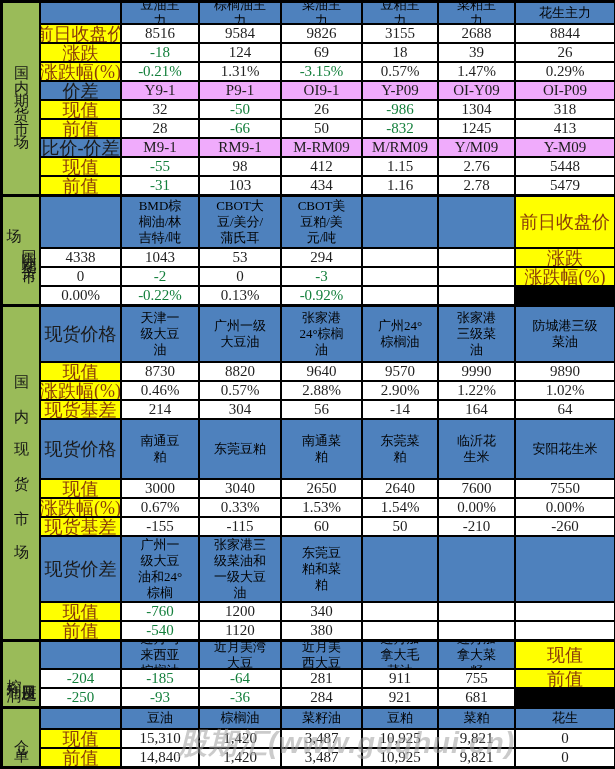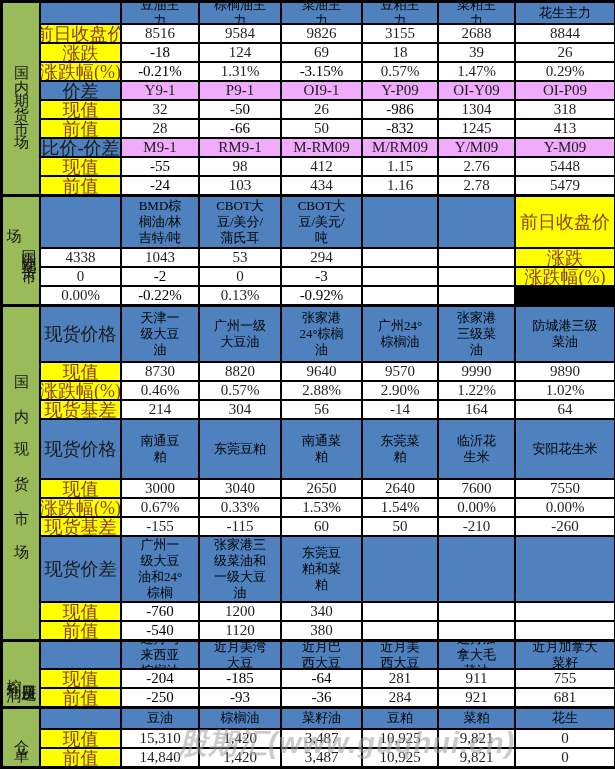--- a/index.html
+++ b/index.html
@@ -8,21 +8,21 @@
   .section{display:grid;grid-template-columns:36px 79px 76px 80px 79px 74px 75px 98px;gap:2px;background:#000;margin-bottom:3px;}
   .section:last-child{margin-bottom:0;}
   .sidebar{grid-column:1;grid-row:1/-1;background:#9ABB59;color:#151515;display:flex;flex-direction:row;align-items:center;justify-content:center;font-size:15px;overflow:hidden;}
   .vcol{writing-mode:vertical-lr;text-orientation:upright;text-align:center;line-height:1.0;}
   .cell{display:flex;align-items:center;justify-content:center;overflow:hidden;text-align:center;}
   .lbl{background:#FFFF00;color:#8A3C0A;font-size:18px;white-space:nowrap;}
   .lbl.blue{background:#4E81BD;color:#1c1c1c;}
   .hdr{background:#4E81BD;color:#000000;font-size:13px;line-height:1.25;padding:0 14px;}
   .sub{background:#f0abfc;color:#1c1c1c;font-size:15px;}
   .val{background:#FFFFFF;color:#1f1f1f;font-size:15px;}
-  .val.red{color:#000000;}
+  .val.red{color:#15803d;}
   .watermark{position:absolute;left:178px;top:724px;font-size:29px;font-style:italic;font-weight:bold;font-family:"Liberation Sans","DejaVu Sans",sans-serif;color:rgba(160,160,160,0.55);letter-spacing:1px;white-space:nowrap;z-index:5;pointer-events:none;}
 </style>
 </head>
 <body>
 
 <div class="sheet">
   <div class="watermark">股期汇(www.guqhui.cn)</div>
 <div class="section" style="grid-template-rows: 20px 17px 17px 17px 17px 17px 17px 17px 17px 17px;">
       <div class="sidebar">
         <div class="vcol" style="letter-spacing: 13.5714px; margin-top: -6.78571px;">国内期货市场</div>
@@ -84,36 +84,36 @@
       <div class="cell sub">Y/M09</div>
       <div class="cell sub">Y-M09</div>
       <div class="cell lbl">现值</div>
       <div class="cell val red">-55</div>
       <div class="cell val">98</div>
       <div class="cell val">412</div>
       <div class="cell val">1.15</div>
       <div class="cell val">2.76</div>
       <div class="cell val">5448</div>
       <div class="cell lbl">前值</div>
-      <div class="cell val red">-24</div>
+      <div class="cell val red">-31</div>
       <div class="cell val">103</div>
       <div class="cell val">434</div>
       <div class="cell val">1.16</div>
       <div class="cell val">2.78</div>
       <div class="cell val">5479</div>
     </div>
     <div class="section" style="grid-template-rows: 50px 17px 17px 17px;">
       <div class="sidebar">
         <div class="vcol" style="letter-spacing: 45.5px; margin-top: -22.75px;">场</div>
         <div class="vcol" style="letter-spacing: 4.5px; margin-top: -2.25px;">国际期货市</div>
       </div>
       <div class="cell lbl blue"></div>
       <div class="cell hdr">BMD棕榈油/林吉特/吨</div>
       <div class="cell hdr">CBOT大豆/美分/蒲氏耳</div>
-      <div class="cell hdr">CBOT大豆/美元/吨</div>
+      <div class="cell hdr">CBOT美豆粕/美元/吨</div>
       <div class="cell hdr"></div>
       <div class="cell hdr"></div>
       <div class="cell lbl">前日收盘价</div>
       <div class="cell val">4338</div>
       <div class="cell val">1043</div>
       <div class="cell val">53</div>
       <div class="cell val">294</div>
       <div class="cell val"></div>
       <div class="cell val"></div>
       <div class="cell lbl">涨跌</div>
@@ -214,21 +214,20 @@
       <div class="cell val"></div>
     </div>
     <div class="section" style="grid-template-rows: 26px 17px 17px;">
       <div class="sidebar">
         <div class="vcol" style="letter-spacing: 4px; margin-top: -2px;">榨利润</div>
         <div class="vcol" style="letter-spacing: 0px; margin-top: 0px;">进口及压</div>
       </div>
       <div class="cell lbl blue"></div>
       <div class="cell hdr">近月马来西亚棕榈油</div>
       <div class="cell hdr">近月美湾大豆</div>
-      <div class="cell hdr">近月巴西大豆</div>
       <div class="cell hdr">近月美西大豆</div>
       <div class="cell hdr">近月加拿大毛菜油</div>
       <div class="cell hdr">近月加拿大菜籽</div>
       <div class="cell lbl">现值</div>
       <div class="cell val red">-204</div>
       <div class="cell val red">-185</div>
       <div class="cell val red">-64</div>
       <div class="cell val">281</div>
       <div class="cell val">911</div>
       <div class="cell val">755</div>

